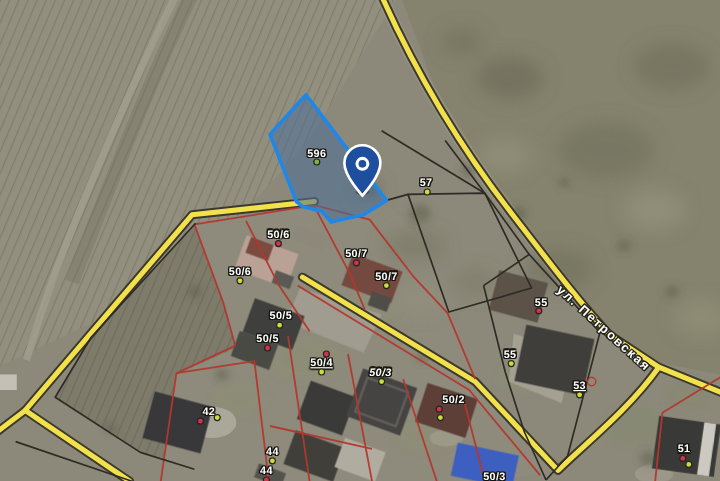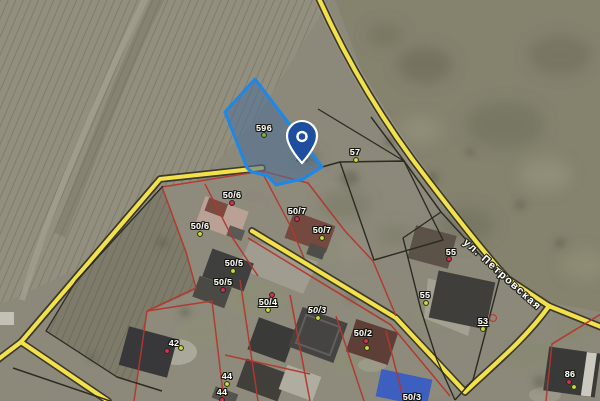--- a/index.html
+++ b/index.html
@@ -227,35 +227,35 @@
       <div class="dot" style="left: 322px; top: 238px; background: rgb(205, 220, 57);"></div>
       <div class="parcel-label" style="left: 234px; top: 263px;"><span class="txt">50/5</span></div>
       <div class="dot" style="left: 233px; top: 271px; background: rgb(205, 220, 57);"></div>
       <div class="parcel-label" style="left: 223px; top: 282px;"><span class="txt">50/5</span></div>
       <div class="dot" style="left: 223px; top: 290px; background: rgb(214, 46, 84);"></div>
       <div class="parcel-label" style="left: 268px; top: 302px; text-decoration: underline;"><span class="txt">50/4</span></div>
       <div class="dot" style="left: 272px; top: 295px; background: rgb(214, 46, 84);"></div>
       <div class="dot" style="left: 268px; top: 310px; background: rgb(205, 220, 57);"></div>
       <div class="parcel-label" style="left: 317px; top: 310px; font-style: italic;"><span class="txt">50/3</span></div>
       <div class="dot" style="left: 318px; top: 318px; background: rgb(205, 220, 57);"></div>
-      <div class="parcel-label" style="left: 363px; top: 333px;"><span class="txt">50/2</span></div>
+      <div class="parcel-label" style="left: 378px; top: 333px;"><span class="txt">50/2</span></div>
       <div class="dot" style="left: 366px; top: 341px; background: rgb(214, 46, 84);"></div>
       <div class="dot" style="left: 367px; top: 348px; background: rgb(205, 220, 57);"></div>
       <div class="parcel-label" style="left: 167px; top: 343px; padding-left: 14px;"><span class="txt">42</span></div>
       <div class="dot" style="left: 167px; top: 351px; background: rgb(214, 46, 84);"></div>
       <div class="dot" style="left: 181px; top: 348px; background: rgb(205, 220, 57);"></div>
       <div class="parcel-label" style="left: 227px; top: 376px;"><span class="txt">44</span></div>
       <div class="dot" style="left: 227px; top: 384px; background: rgb(205, 220, 57);"></div>
       <div class="parcel-label" style="left: 222px; top: 392px;"><span class="txt">44</span></div>
       <div class="dot" style="left: 222px; top: 400px; background: rgb(214, 46, 84);"></div>
       <div class="parcel-label" style="left: 451px; top: 252px;"><span class="txt">55</span></div>
       <div class="dot" style="left: 449px; top: 259px; background: rgb(214, 46, 84);"></div>
       <div class="parcel-label" style="left: 425px; top: 295px;"><span class="txt">55</span></div>
       <div class="dot" style="left: 426px; top: 303px; background: rgb(205, 220, 57);"></div>
       <div class="parcel-label" style="left: 483px; top: 321px; text-decoration: underline;"><span class="txt">53</span></div>
       <div class="dot" style="left: 483px; top: 329px; background: rgb(205, 220, 57);"></div>
       <div class="dot ring" style="left: 493px; top: 318px;"></div>
-      <div class="parcel-label" style="left: 570px; top: 374px;"><span class="txt">86</span></div>
+      <div class="parcel-label" style="left: 570px; top: 374px;"><span class="txt">51</span></div>
       <div class="dot" style="left: 569px; top: 382px; background: rgb(214, 46, 84);"></div>
       <div class="dot" style="left: 574px; top: 387px; background: rgb(205, 220, 57);"></div>
       <div class="parcel-label" style="left: 412px; top: 397px;"><span class="txt">50/3</span></div>
     </div>
 </div>
 
 </body></html>

